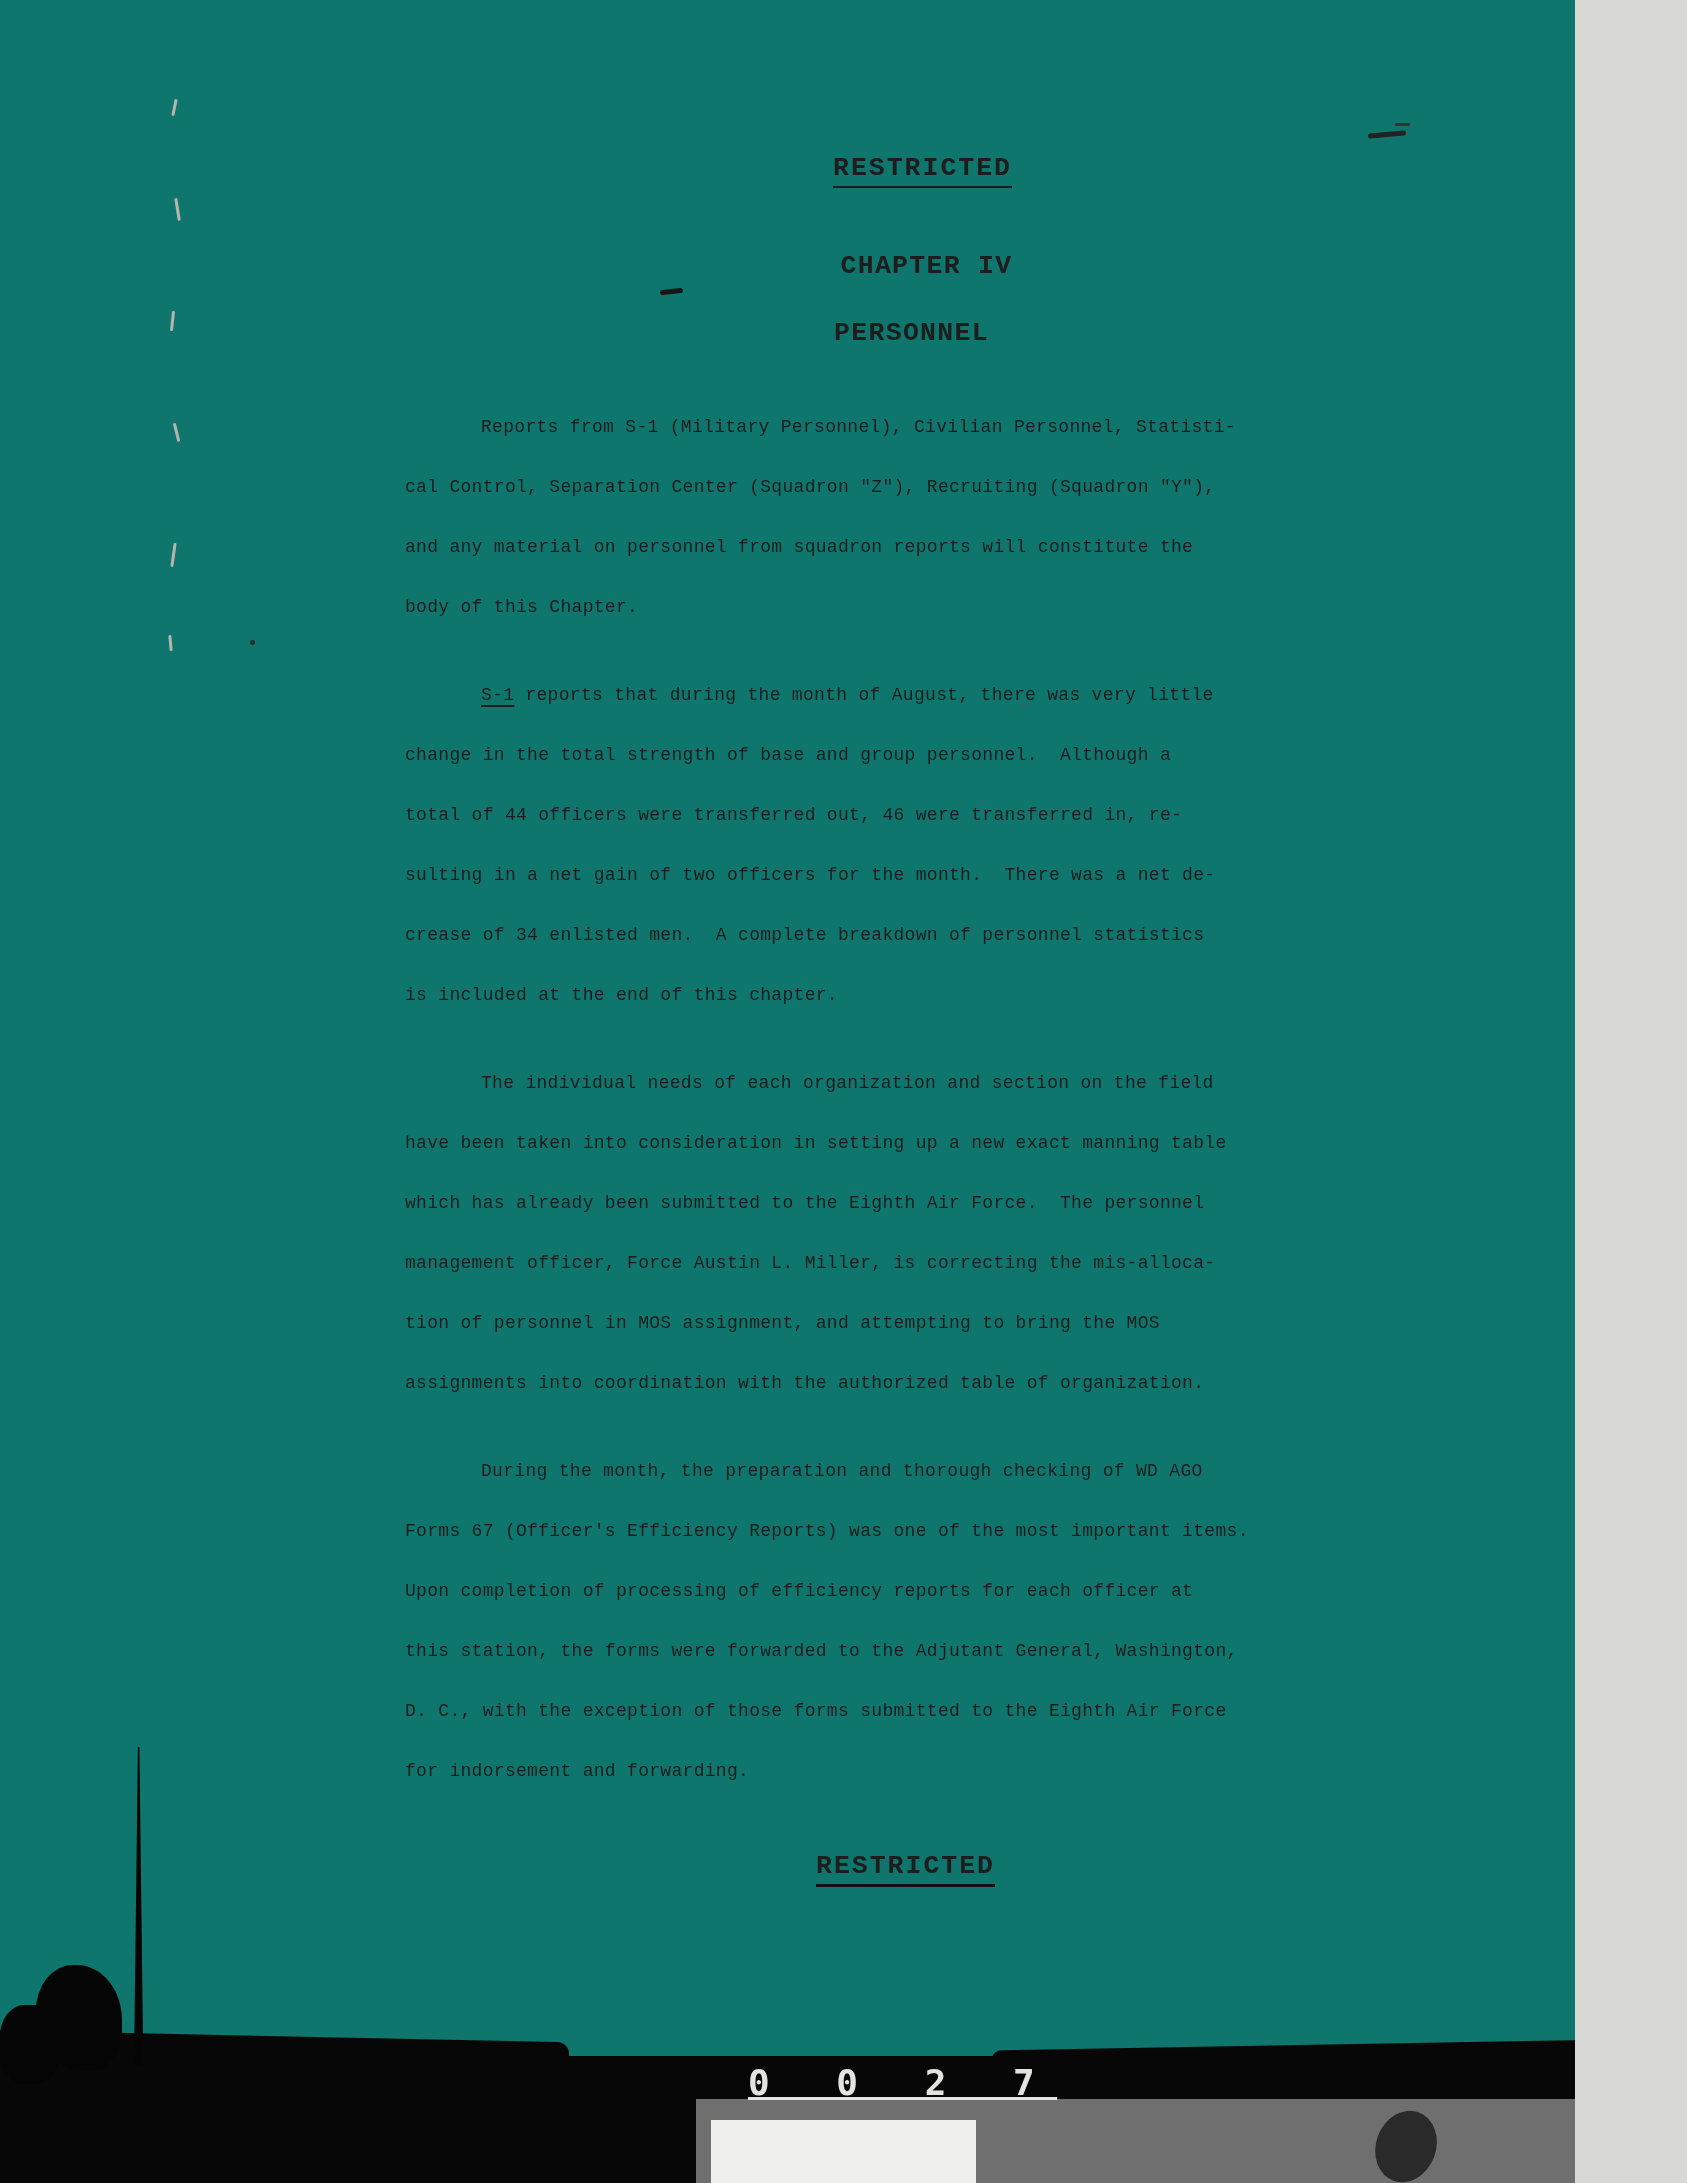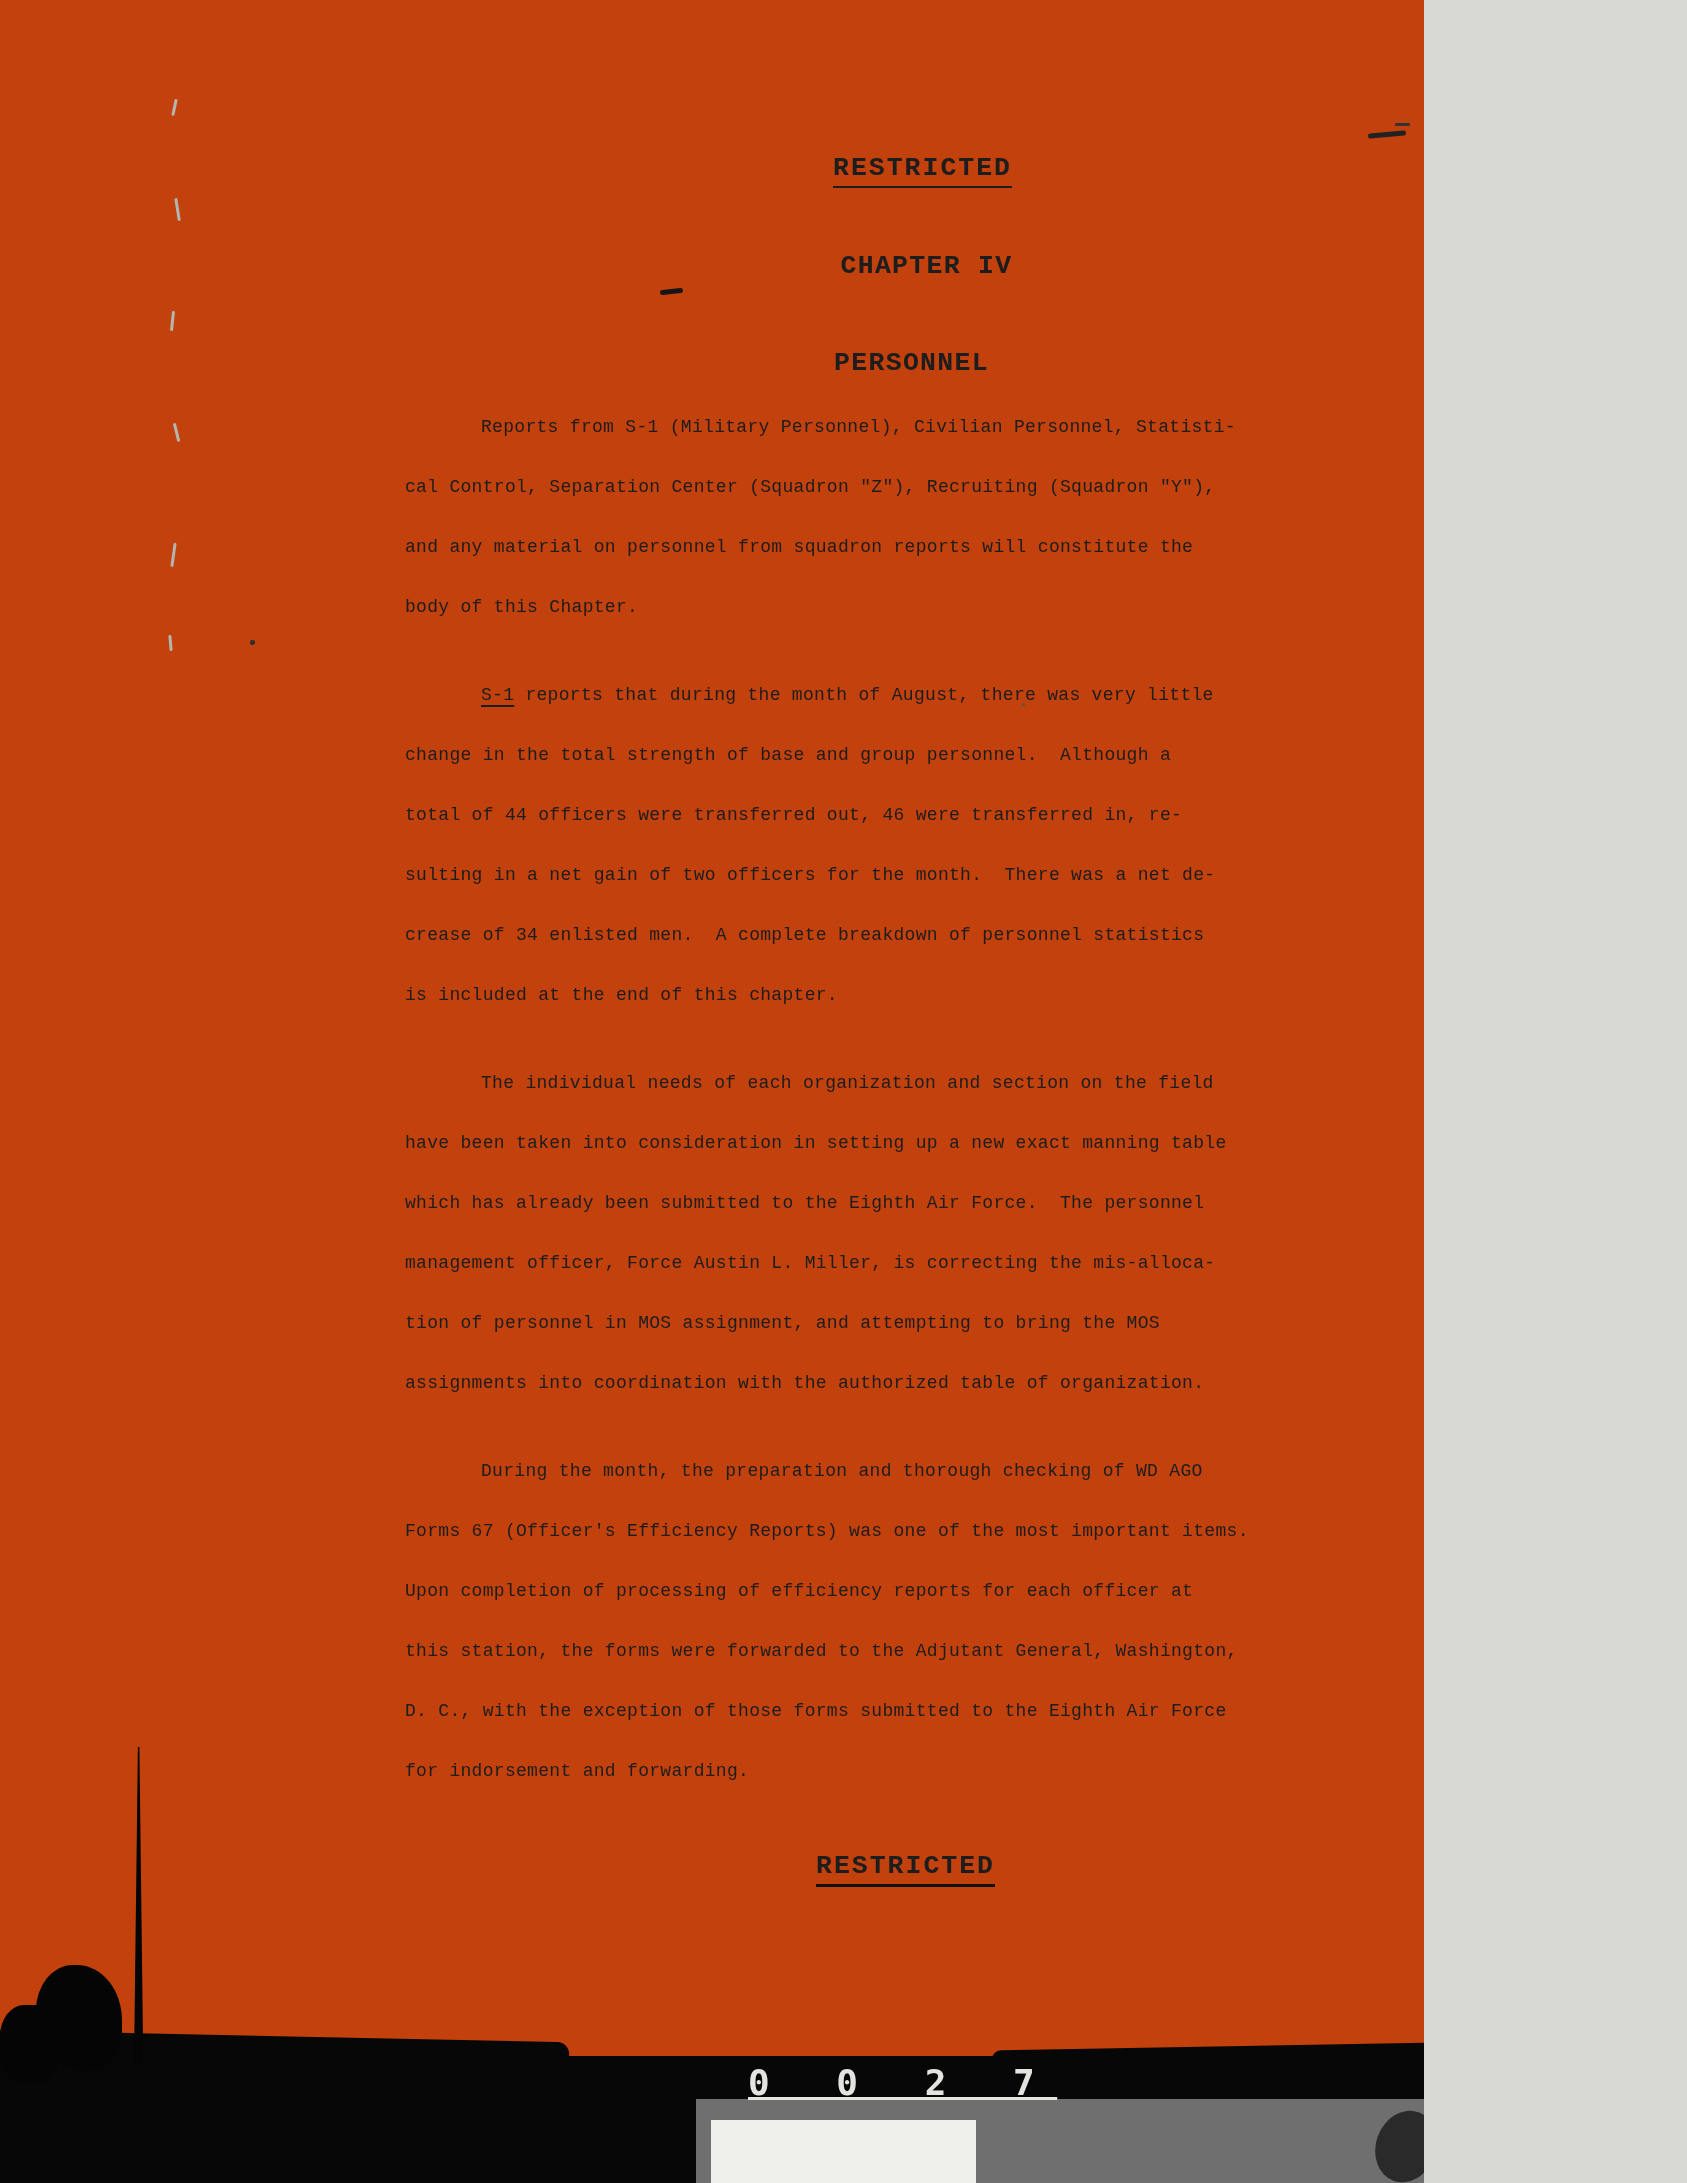--- a/index.html
+++ b/index.html
@@ -1,31 +1,31 @@
 <!DOCTYPE html>
 <html style="font-size:10.6px"><head>
 <meta charset="utf-8">
 <style>
   html,body{margin:0;padding:0;background:#d8d8d4;}
   .page{
     position:relative;
-    width:1424px;height:2183px;
-    background:#c2410c;
+    width:1575px;height:2183px;
+    background:#0f766e;
     overflow:hidden;
     font-family:"Liberation Mono","DejaVu Sans Mono",monospace;
     color:#1d1d1d;
   }
   
   .center-row{position:absolute;left:0;width:1687px;text-align:center;}
   .h-restricted{top:153px;font-size:26.5px;font-weight:bold;letter-spacing:2px;}
   .h-restricted .inner{display:inline-block;transform:translateX(79px);border-bottom:2.6px solid #1d1d1d;padding-bottom:3.3px;}
   .h-chapter{top:251px;font-size:26.5px;font-weight:bold;letter-spacing:1.3px;}
   .h-chapter .inner{display:inline-block;transform:translateX(83px);}
   .h-personnel{top:318px;font-size:26.5px;font-weight:bold;letter-spacing:1.3px;}
-  .h-personnel .inner{display:inline-block;transform:translateX(68px);margin-top:30px;}
+  .h-personnel .inner{display:inline-block;transform:translateX(68px);}
   
   .body-block{position:absolute;top:397px;left:405px;width:1191px;}
   .para{margin:0 0 28px 0;}
   .line{height:60px;line-height:60px;font-size:18px;white-space:pre;letter-spacing:0.3px;}
   .indent{padding-left:76px;}
   .uword{text-decoration:underline;text-underline-offset:4.6px;text-decoration-thickness:2px;}
   
   .page-number{top:1807px;font-size:29px;font-weight:bold;}
   .page-number .inner{display:inline-block;transform:translateX(46px);text-shadow:1.3px 0 0 #1d1d1d;}
   .f-restricted{top:1851px;font-size:26.5px;font-weight:bold;letter-spacing:2px;}

